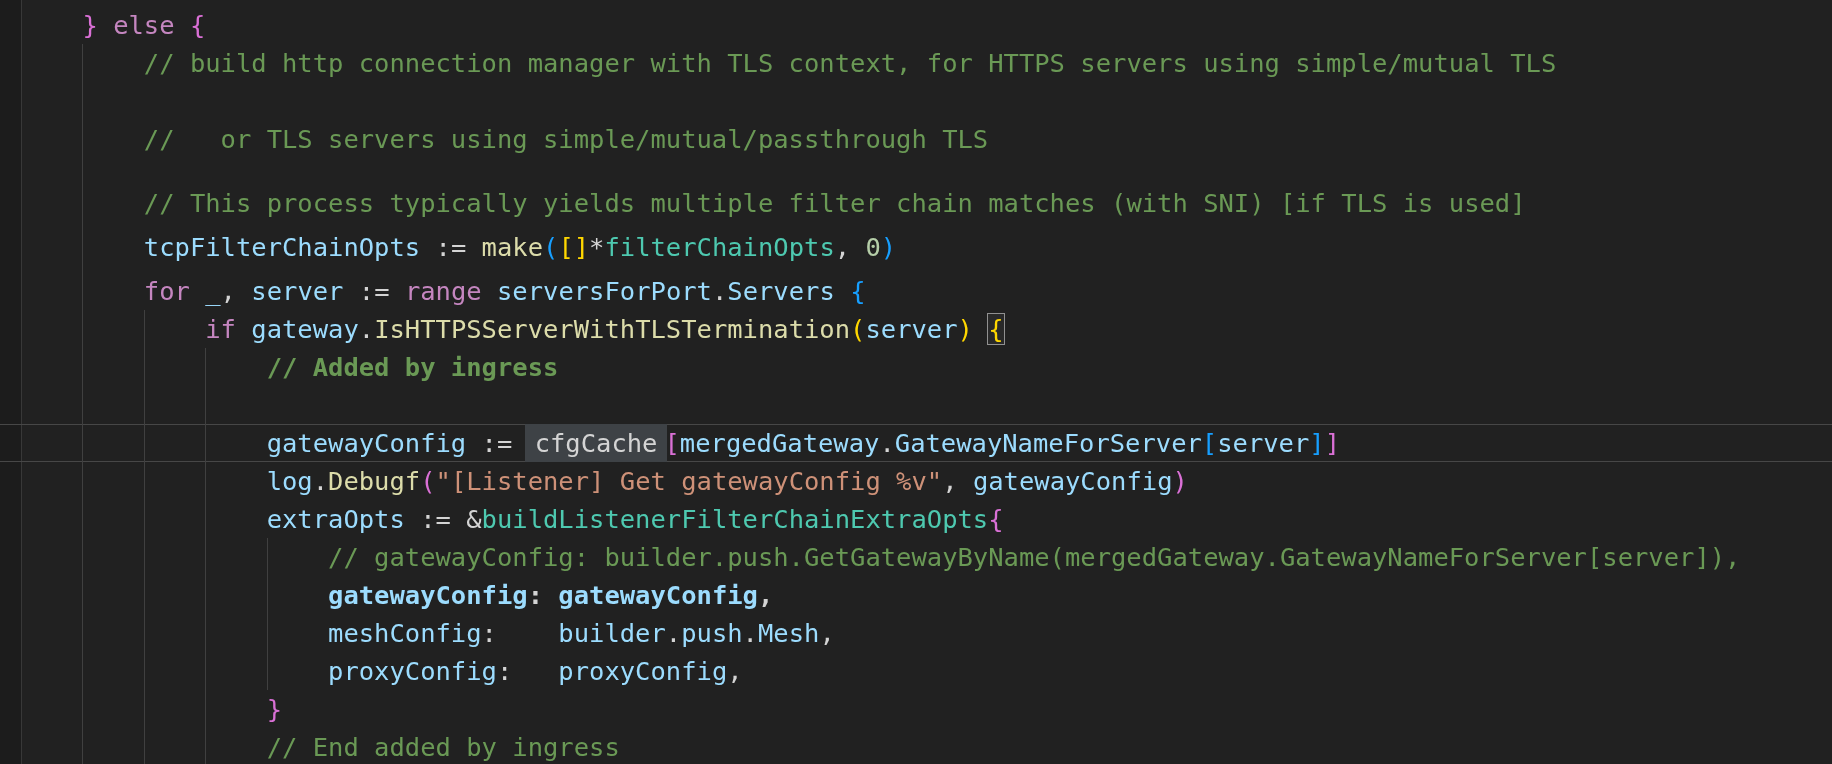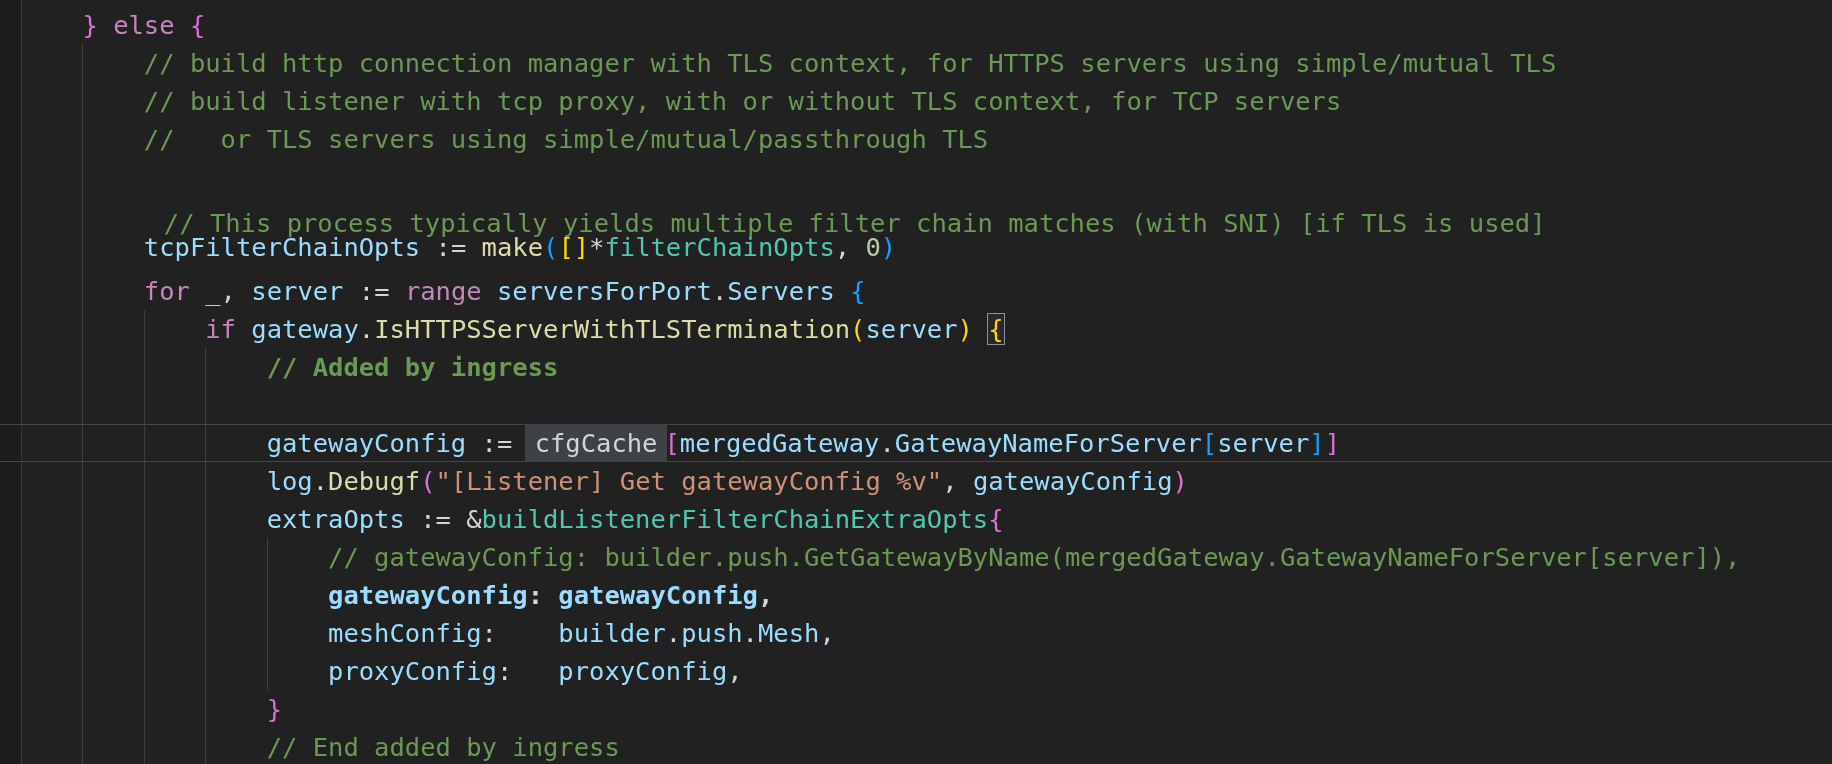--- a/index.html
+++ b/index.html
@@ -67,24 +67,24 @@
 </head>
 <body>
 
 <div id="editor">
   <div class="gutter-strip"></div>
   <div class="current-line" id="current-line" style="top: 424px;"></div>
   <div id="code-area">
       <div class="line" style="top: -32px;"><span class="pun">              </span><span class="b1">}</span><span class="b3">)</span></div>
       <div class="line" style="top: 6px;"><span class="pun">    </span><span class="b2">}</span><span class="pun"> </span><span class="kw">else</span><span class="pun"> </span><span class="b2">{</span></div>
       <div class="line" style="top: 44px;"><span class="pun">        </span><span class="cmt">// build http connection manager with TLS context, for HTTPS servers using simple/mutual TLS</span></div>
-      <div class="line" style="top: 82px;"><span class="pun">        </span><span class="cmt">// build listener with tcp proxy, with or without TLS context, for TCP servers</span></div>
+      <div class="line" style="top: 82px;"><span class="pun">        </span></div>
       <div class="line" style="top: 120px;"><span class="pun">        </span><span class="cmt">//   or TLS servers using simple/mutual/passthrough TLS</span></div>
       <div class="line" style="top: 158px;"><span class="pun">        </span></div>
-      <div class="line" style="top: 204px; margin-left: 20px;"><span class="pun">        </span><span class="cmt">// This process typically yields multiple filter chain matches (with SNI) [if TLS is used]</span></div>
+      <div class="line" style="top: 184px;"><span class="pun">        </span><span class="cmt">// This process typically yields multiple filter chain matches (with SNI) [if TLS is used]</span></div>
       <div class="line" style="top: 228px;"><span class="pun">        </span><span class="vr">tcpFilterChainOpts</span><span class="pun"> := </span><span class="fn">make</span><span class="b3">(</span><span class="b1">[]</span><span class="pun">*</span><span class="typ">filterChainOpts</span><span class="pun">, </span><span class="num">0</span><span class="b3">)</span></div>
       <div class="line" style="top: 272px;"><span class="pun">        </span><span class="kw">for</span><span class="pun"> </span><span class="vr">_</span><span class="pun">, </span><span class="vr">server</span><span class="pun"> := </span><span class="kw">range</span><span class="pun"> </span><span class="vr">serversForPort</span><span class="pun">.</span><span class="vr">Servers</span><span class="pun"> </span><span class="b3">{</span></div>
       <div class="line" style="top: 310px;"><span class="pun">            </span><span class="kw">if</span><span class="pun"> </span><span class="vr">gateway</span><span class="pun">.</span><span class="fn">IsHTTPSServerWithTLSTermination</span><span class="b1">(</span><span class="vr">server</span><span class="b1">)</span><span class="pun"> </span><span class="b1 match">{</span></div>
       <div class="line" style="top: 348px; font-weight: bold;"><span class="pun">                </span><span class="cmt">// Added by ingress</span></div>
       <div class="line" style="top: 386px;"><span class="pun">                </span></div>
       <div class="line" style="top: 424px;"><span class="pun">                </span><span class="vr">gatewayConfig</span><span class="pun"> := </span><span class="pun hl">cfgCache</span><span class="b2">[</span><span class="vr">mergedGateway</span><span class="pun">.</span><span class="vr">GatewayNameForServer</span><span class="b3">[</span><span class="vr">server</span><span class="b3">]</span><span class="b2">]</span></div>
       <div class="line" style="top: 462px;"><span class="pun">                </span><span class="vr">log</span><span class="pun">.</span><span class="fn">Debugf</span><span class="b2">(</span><span class="str">"[Listener] Get gatewayConfig %v"</span><span class="pun">, </span><span class="vr">gatewayConfig</span><span class="b2">)</span></div>
       <div class="line" style="top: 500px;"><span class="pun">                </span><span class="vr">extraOpts</span><span class="pun"> := </span><span class="pun">&amp;</span><span class="typ">buildListenerFilterChainExtraOpts</span><span class="b2">{</span></div>
       <div class="line" style="top: 538px;"><span class="pun">                    </span><span class="cmt">// gatewayConfig: builder.push.GetGatewayByName(mergedGateway.GatewayNameForServer[server]),</span></div>
       <div class="line" style="top: 576px; font-weight: bold;"><span class="pun">                    </span><span class="vr">gatewayConfig</span><span class="pun">: </span><span class="vr">gatewayConfig</span><span class="pun">,</span></div>

